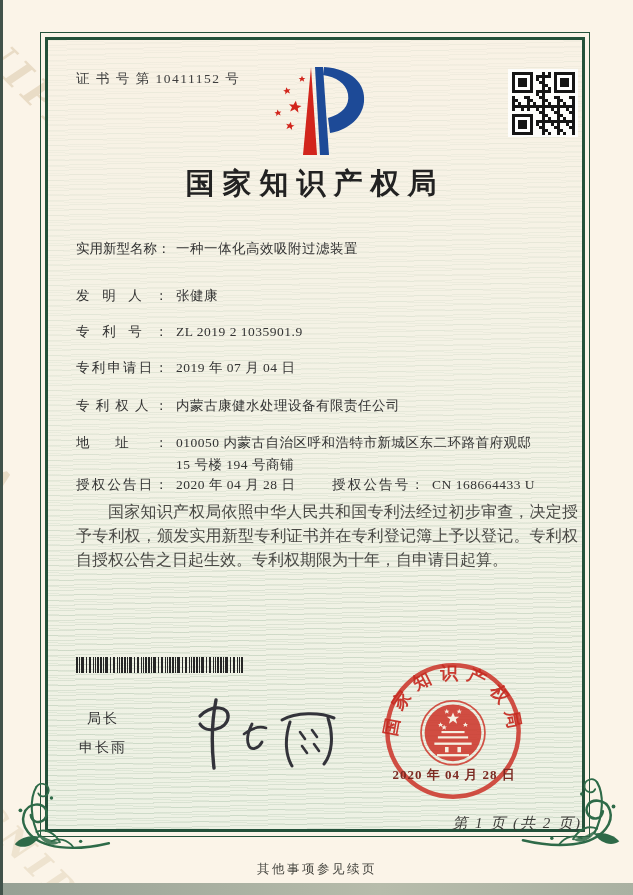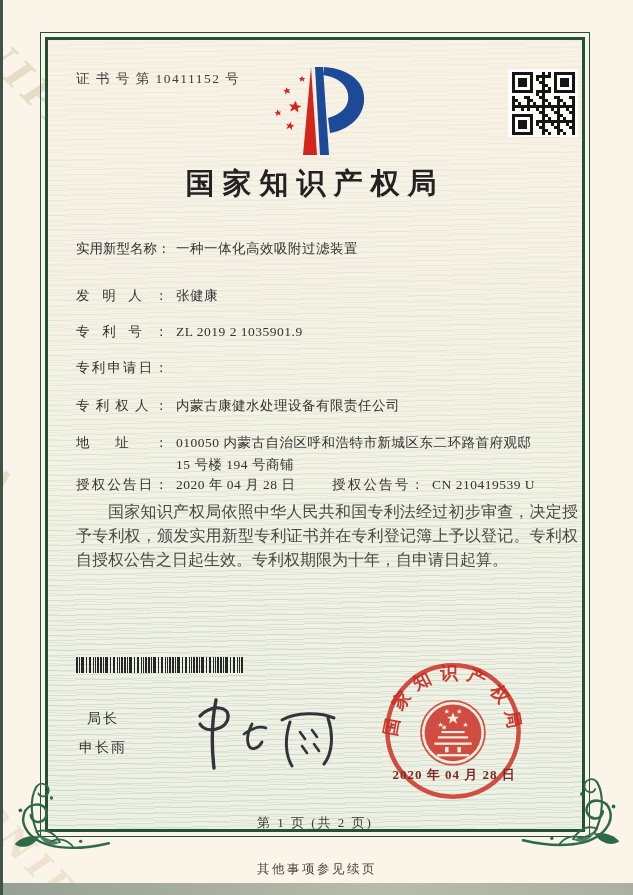--- a/index.html
+++ b/index.html
@@ -38,22 +38,22 @@
   .paras{position:absolute;left:28px;top:460px;width:502px;font-size:16px;line-height:24px;
     color:#4a4a46;text-align:justify;}
   .paras p{margin:0;text-indent:2em;}
   .barcode{position:absolute;left:28px;top:617px;width:172px;height:16px;}
   .signoff{position:absolute;left:31px;top:671px;font-size:14px;color:#333;letter-spacing:2px;line-height:16px;}
   .signoff div{margin-bottom:13px;text-align:center;}
   .signature{position:absolute;left:130px;top:650px;width:168px;height:92px;}
   .seal{position:absolute;left:334px;top:620px;width:142px;height:142px;}
   .seal-date{position:absolute;left:338px;top:726px;width:136px;text-align:center;
     font-size:13px;letter-spacing:1px;color:#7c2a22;font-weight:bold;}
-  .pagenum{position:absolute;left:0;top:774px;width:100%;text-align:center;font-size:13px;
-    letter-spacing:2px;color:#3c3c38;}
+  .pagenum{position:absolute;left:0;top:774px;width:100%;text-align:right;font-size:15px;
+    letter-spacing:2px;color:#3c3c38;font-style:italic;}
   .ornament{position:absolute;z-index:5;}
   .orn-left{left:6px;top:783px;width:106px;height:80px;}
   .orn-right{left:521px;top:775px;width:106px;height:89px;transform:scaleX(-1);}
   .cont-note{position:absolute;left:11px;top:861px;width:612px;text-align:center;font-size:12.5px;
     letter-spacing:2.5px;color:#45453f;z-index:9;}
 </style>
 </head>
 <body>
 
 <div class="page">
@@ -270,20 +270,21 @@
       </div>
       <div class="f-row" style="top:317px;">
         <span class="f-label jlabel">
             <span>专</span>
             <span>利</span>
             <span>申</span>
             <span>请</span>
             <span>日</span>
             <span>：</span>
           </span>
+        <span class="f-value">2019 年 07 月 04 日</span>
       </div>
       <div class="f-row" style="top:355px;">
         <span class="f-label jlabel">
             <span>专</span>
             <span>利</span>
             <span>权</span>
             <span>人</span>
             <span>：</span>
           </span>
         <span class="f-value">内蒙古康健水处理设备有限责任公司</span>
@@ -307,21 +308,21 @@
           </span>
         <span class="f-value v-fixed">2020 年 04 月 28 日</span>
         <span class="f-label jlabel">
             <span>授</span>
             <span>权</span>
             <span>公</span>
             <span>告</span>
             <span>号</span>
             <span>：</span>
           </span>
-        <span class="f-value">CN 210419539 U</span>
+        <span class="f-value">CN 168664433 U</span>
       </div>
 
       <div class="paras">
         <p>国家知识产权局依照中华人民共和国专利法经过初步审查，决定授予专利权，颁发实用新型专利证书并在专利登记簿上予以登记。专利权自授权公告之日起生效。专利权期限为十年，自申请日起算。</p>
       </div>
 
       <div class="barcode">
         <svg width="172" height="16" viewBox="0 0 172 16">
             <rect x="0" y="0" width="2" height="16" fill="#262626"></rect>
             <rect x="3" y="0" width="1" height="16" fill="#262626"></rect>

